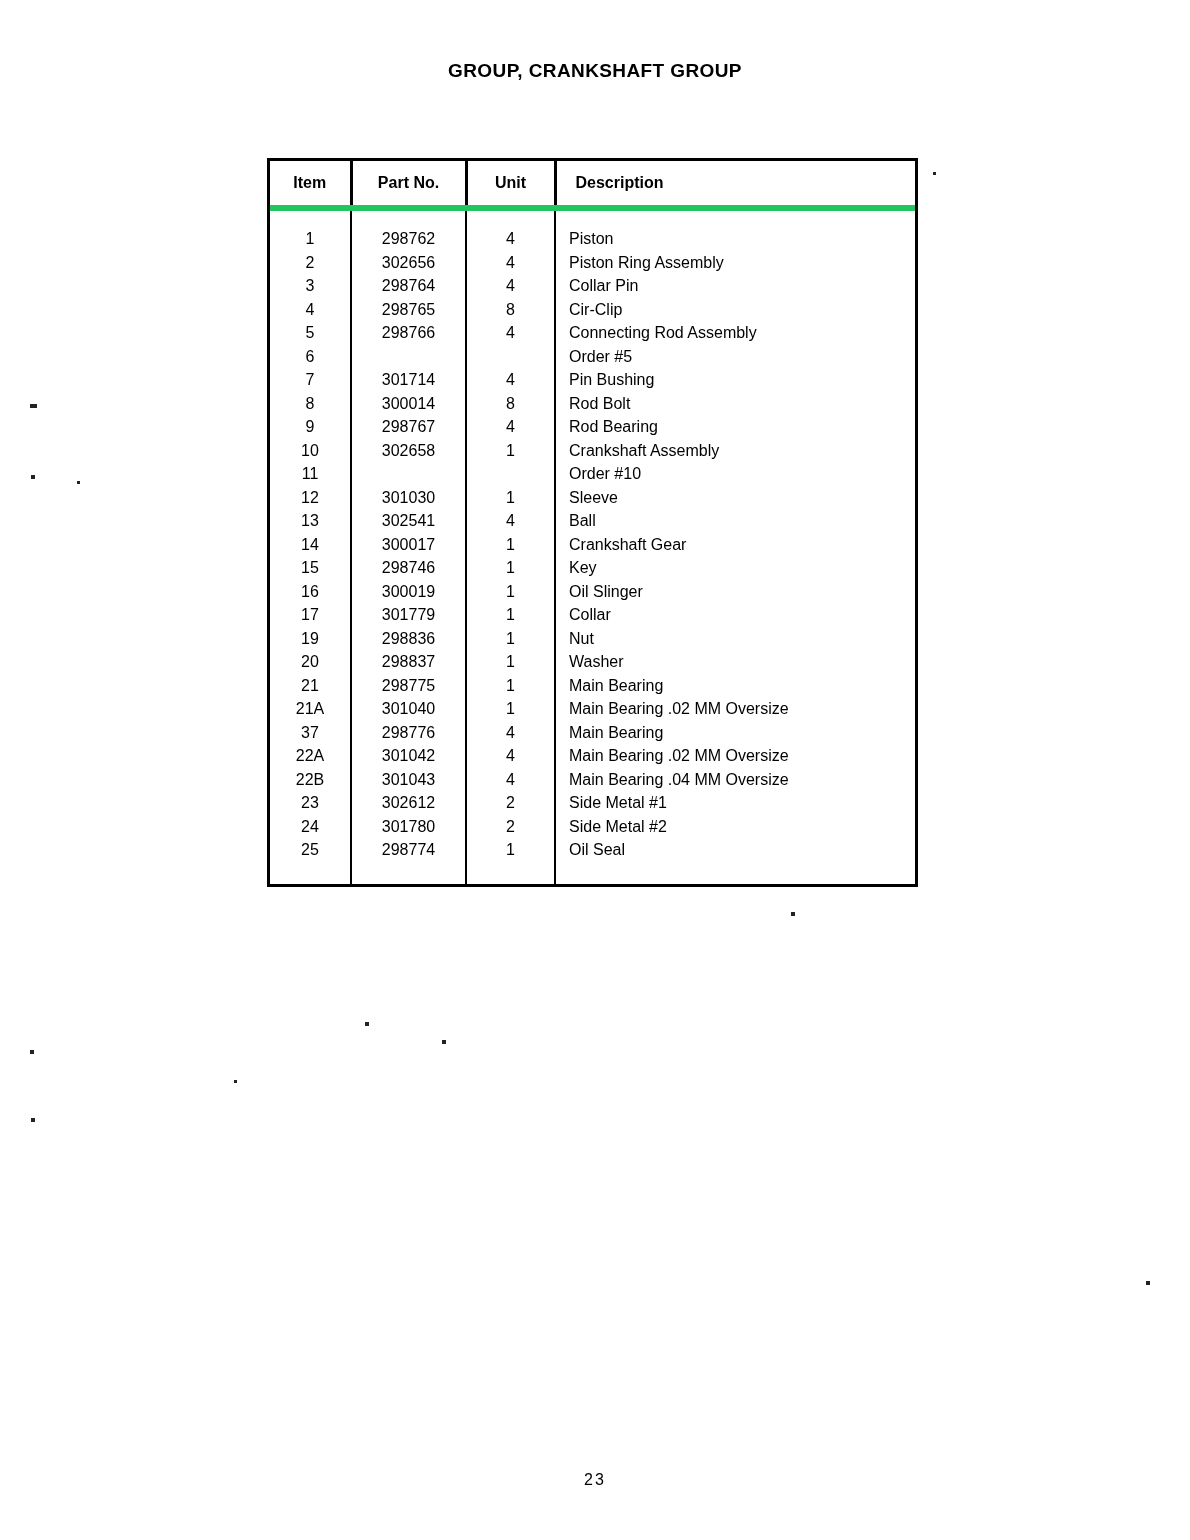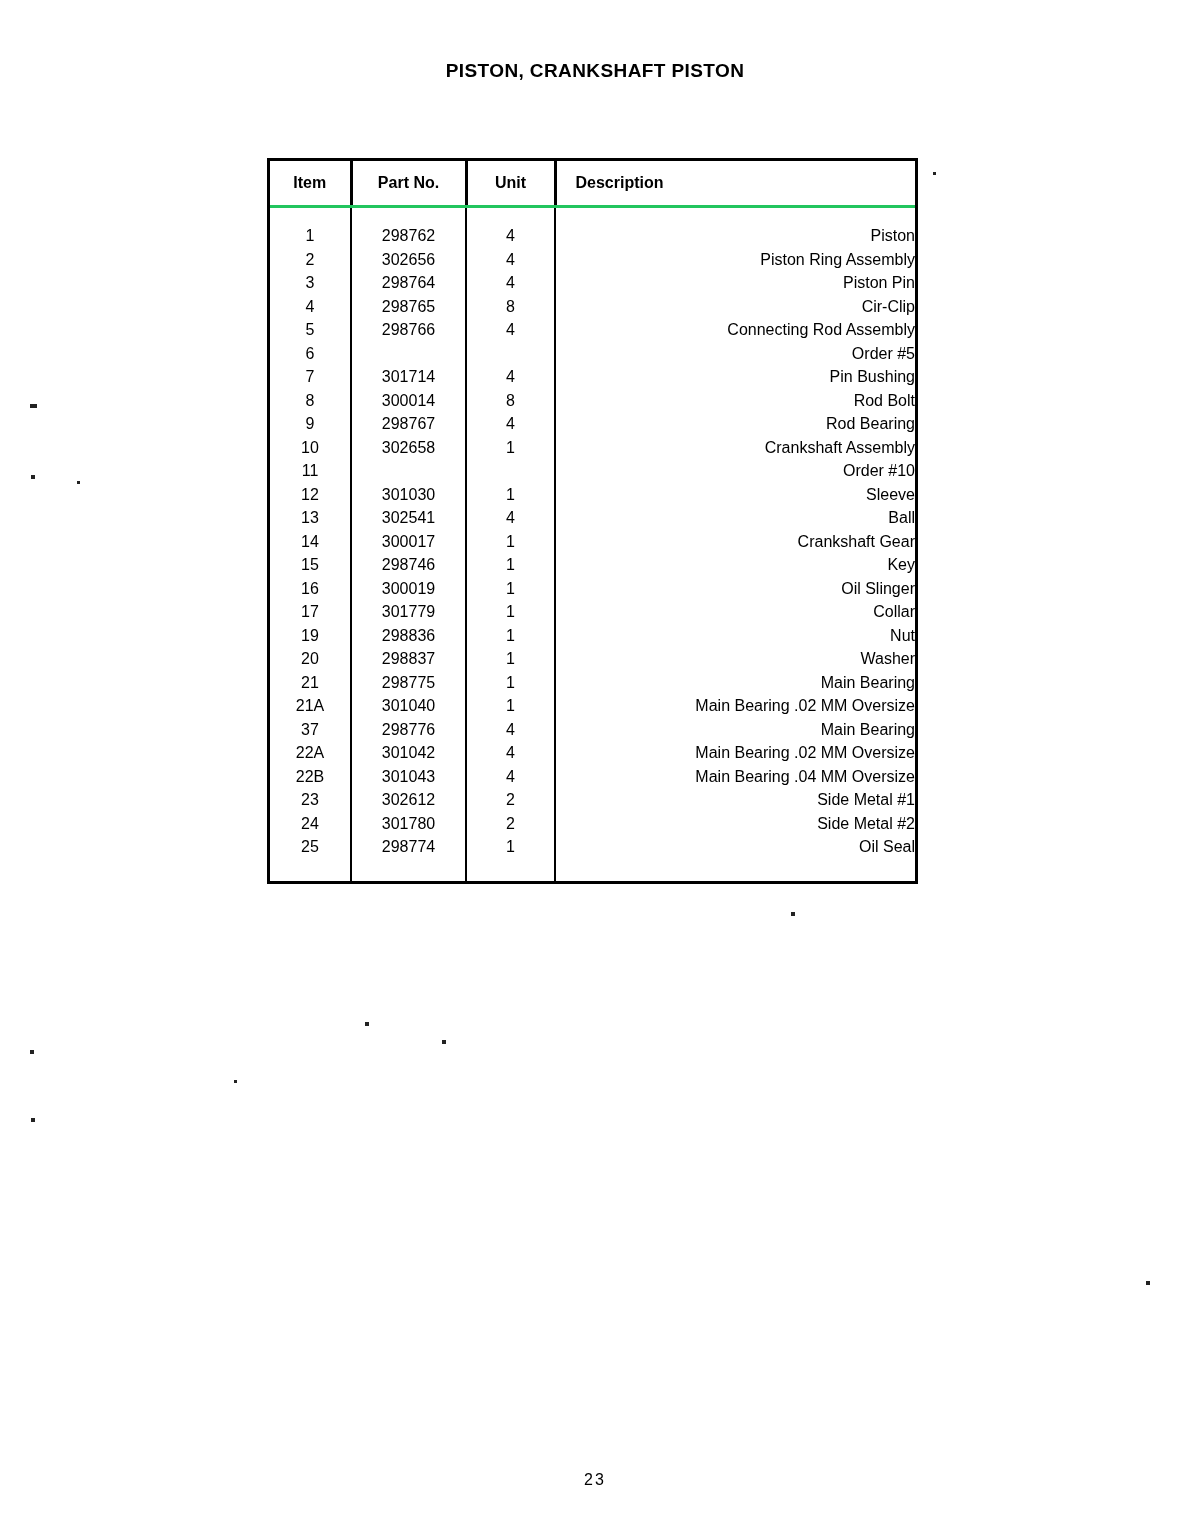--- a/index.html
+++ b/index.html
@@ -49,21 +49,21 @@
   table.parts-table col.c-part { width: 115px; }
   table.parts-table col.c-unit { width: 89px; }
   table.parts-table col.c-desc { width: auto; }
 
   table.parts-table thead th {
     font-size: 16px;
     font-weight: bold;
     height: 44px;
     padding: 0;
     border-right: 3px solid #000;
-    border-bottom: 3px solid #22c55e;
+    border-bottom: 6px solid #22c55e;
     text-align: center;
     vertical-align: middle;
   }
   table.parts-table thead th.th-desc {
     border-right: none;
     text-align: left;
     padding-left: 19px;
     margin-left: 25px;
   }
 
@@ -72,21 +72,21 @@
     height: 23.5px;
     line-height: 23.5px;
     padding: 0;
     border-right: 2px solid #000;
     text-align: center;
     vertical-align: middle;
     white-space: nowrap;
   }
   table.parts-table tbody td.td-desc {
     border-right: none;
-    text-align: right;
+    text-align: left;
     padding-left: 13px;
   }
 
   
   table.parts-table tbody tr.pad-row td {
     height: 16px;
     line-height: 16px;
   }
   table.parts-table tbody tr.pad-bottom td {
     height: 22px;
@@ -106,21 +106,21 @@
 
   
   .speck {
     position: absolute;
     background: #222;
   }
 </style>
 </head>
 <body>
 
-<div class="page-title">PISTON, CRANKSHAFT PISTON</div>
+<div class="page-title">GROUP, CRANKSHAFT GROUP</div>
 
 <div class="parts-table-wrap">
   <table class="parts-table">
     <colgroup>
       <col class="c-item">
         <col class="c-part">
         <col class="c-unit">
         <col class="c-desc">
     </colgroup>
     <thead>
@@ -148,21 +148,21 @@
         <tr>
           <td>2</td>
           <td>302656</td>
           <td>4</td>
           <td class="td-desc">Piston Ring Assembly</td>
         </tr>
         <tr>
           <td>3</td>
           <td>298764</td>
           <td>4</td>
-          <td class="td-desc">Piston Pin</td>
+          <td class="td-desc">Collar Pin</td>
         </tr>
         <tr>
           <td>4</td>
           <td>298765</td>
           <td>8</td>
           <td class="td-desc">Cir-Clip</td>
         </tr>
         <tr>
           <td>5</td>
           <td>298766</td>

